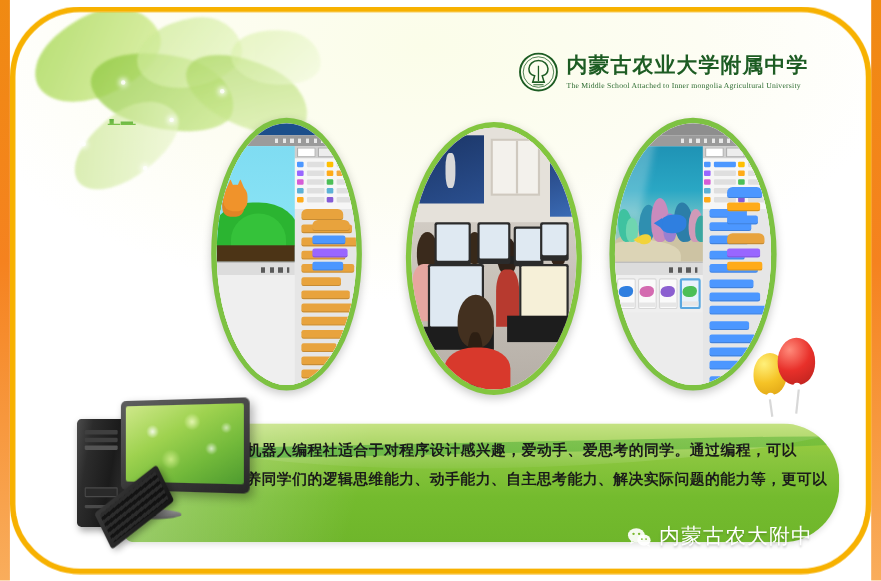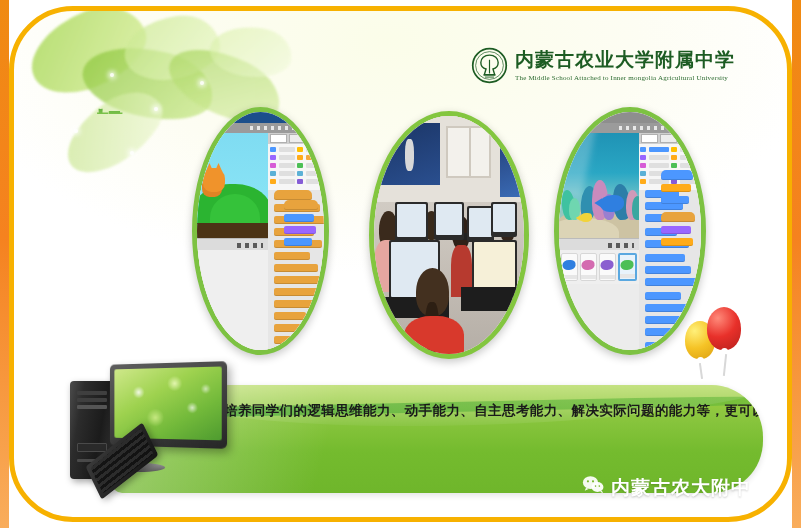--- a/index.html
+++ b/index.html
@@ -287,22 +287,22 @@
   .bal { position:absolute; border-radius:50% 50% 46% 46%; }
   .bal-r { left:22px; top:0;  width:34px; height:43px;
     background:radial-gradient(circle at 32% 26%, #ff8a7a 0%, #e8302a 48%, #b5201c 100%); }
   .bal-y { left:0;  top:14px; width:30px; height:38px;
     background:radial-gradient(circle at 32% 26%, #fff07a 0%, #f5c326 50%, #dca012 100%); }
   .bal-knot { position:absolute; width:7px; height:7px; background:#fff; border-radius:50%; }
   .bal-str { position:absolute; width:1.5px; background:#d8d8d8; }
 
   
   .wechat {
-    position:absolute; right:36px; bottom:16px; z-index:8;
-    display:flex; align-items:flex-start; gap:7px;font-weight:bold;
+    position:absolute; right:48px; bottom:16px; z-index:8;
+    display:flex; align-items:center; gap:7px;
   }
   .wechat-icon { width:22px; height:19px; flex:0 0 auto; }
   .wechat-label {
     font-family:"DejaVu Sans", sans-serif;
     font-size:19px; color:#ffffff; letter-spacing:1px;
     text-shadow:0 1px 2px rgba(0,0,0,.18);
   }
 </style>
 </head>
 <body>
@@ -611,20 +611,21 @@
       <div class="bal-knot" style="left:36px; top:41px;"></div>
       <div class="bal-knot" style="left:12px; top:50px;"></div>
       <div class="bal-str" style="left:39px; top:47px; height:22px; transform:rotate(6deg);"></div>
       <div class="bal-str" style="left:15px; top:56px; height:16px; transform:rotate(-8deg);"></div>
     </div>
 
     <div class="panel">
       <div class="panel-swoosh"></div>
       <div class="panel-swoosh2"></div>
       <div class="panel-text">
+        <p>机器人编程社适合于对程序设计感兴趣，爱动手、爱思考的同学。通过编程，可以</p>
         <p>培养同学们的逻辑思维能力、动手能力、自主思考能力、解决实际问题的能力等，更可以</p>
       </div>
     </div>
 
     <div class="pc">
       <div class="pc-tower">
         <i></i>
           <i></i>
           <i></i>
           <i></i>

